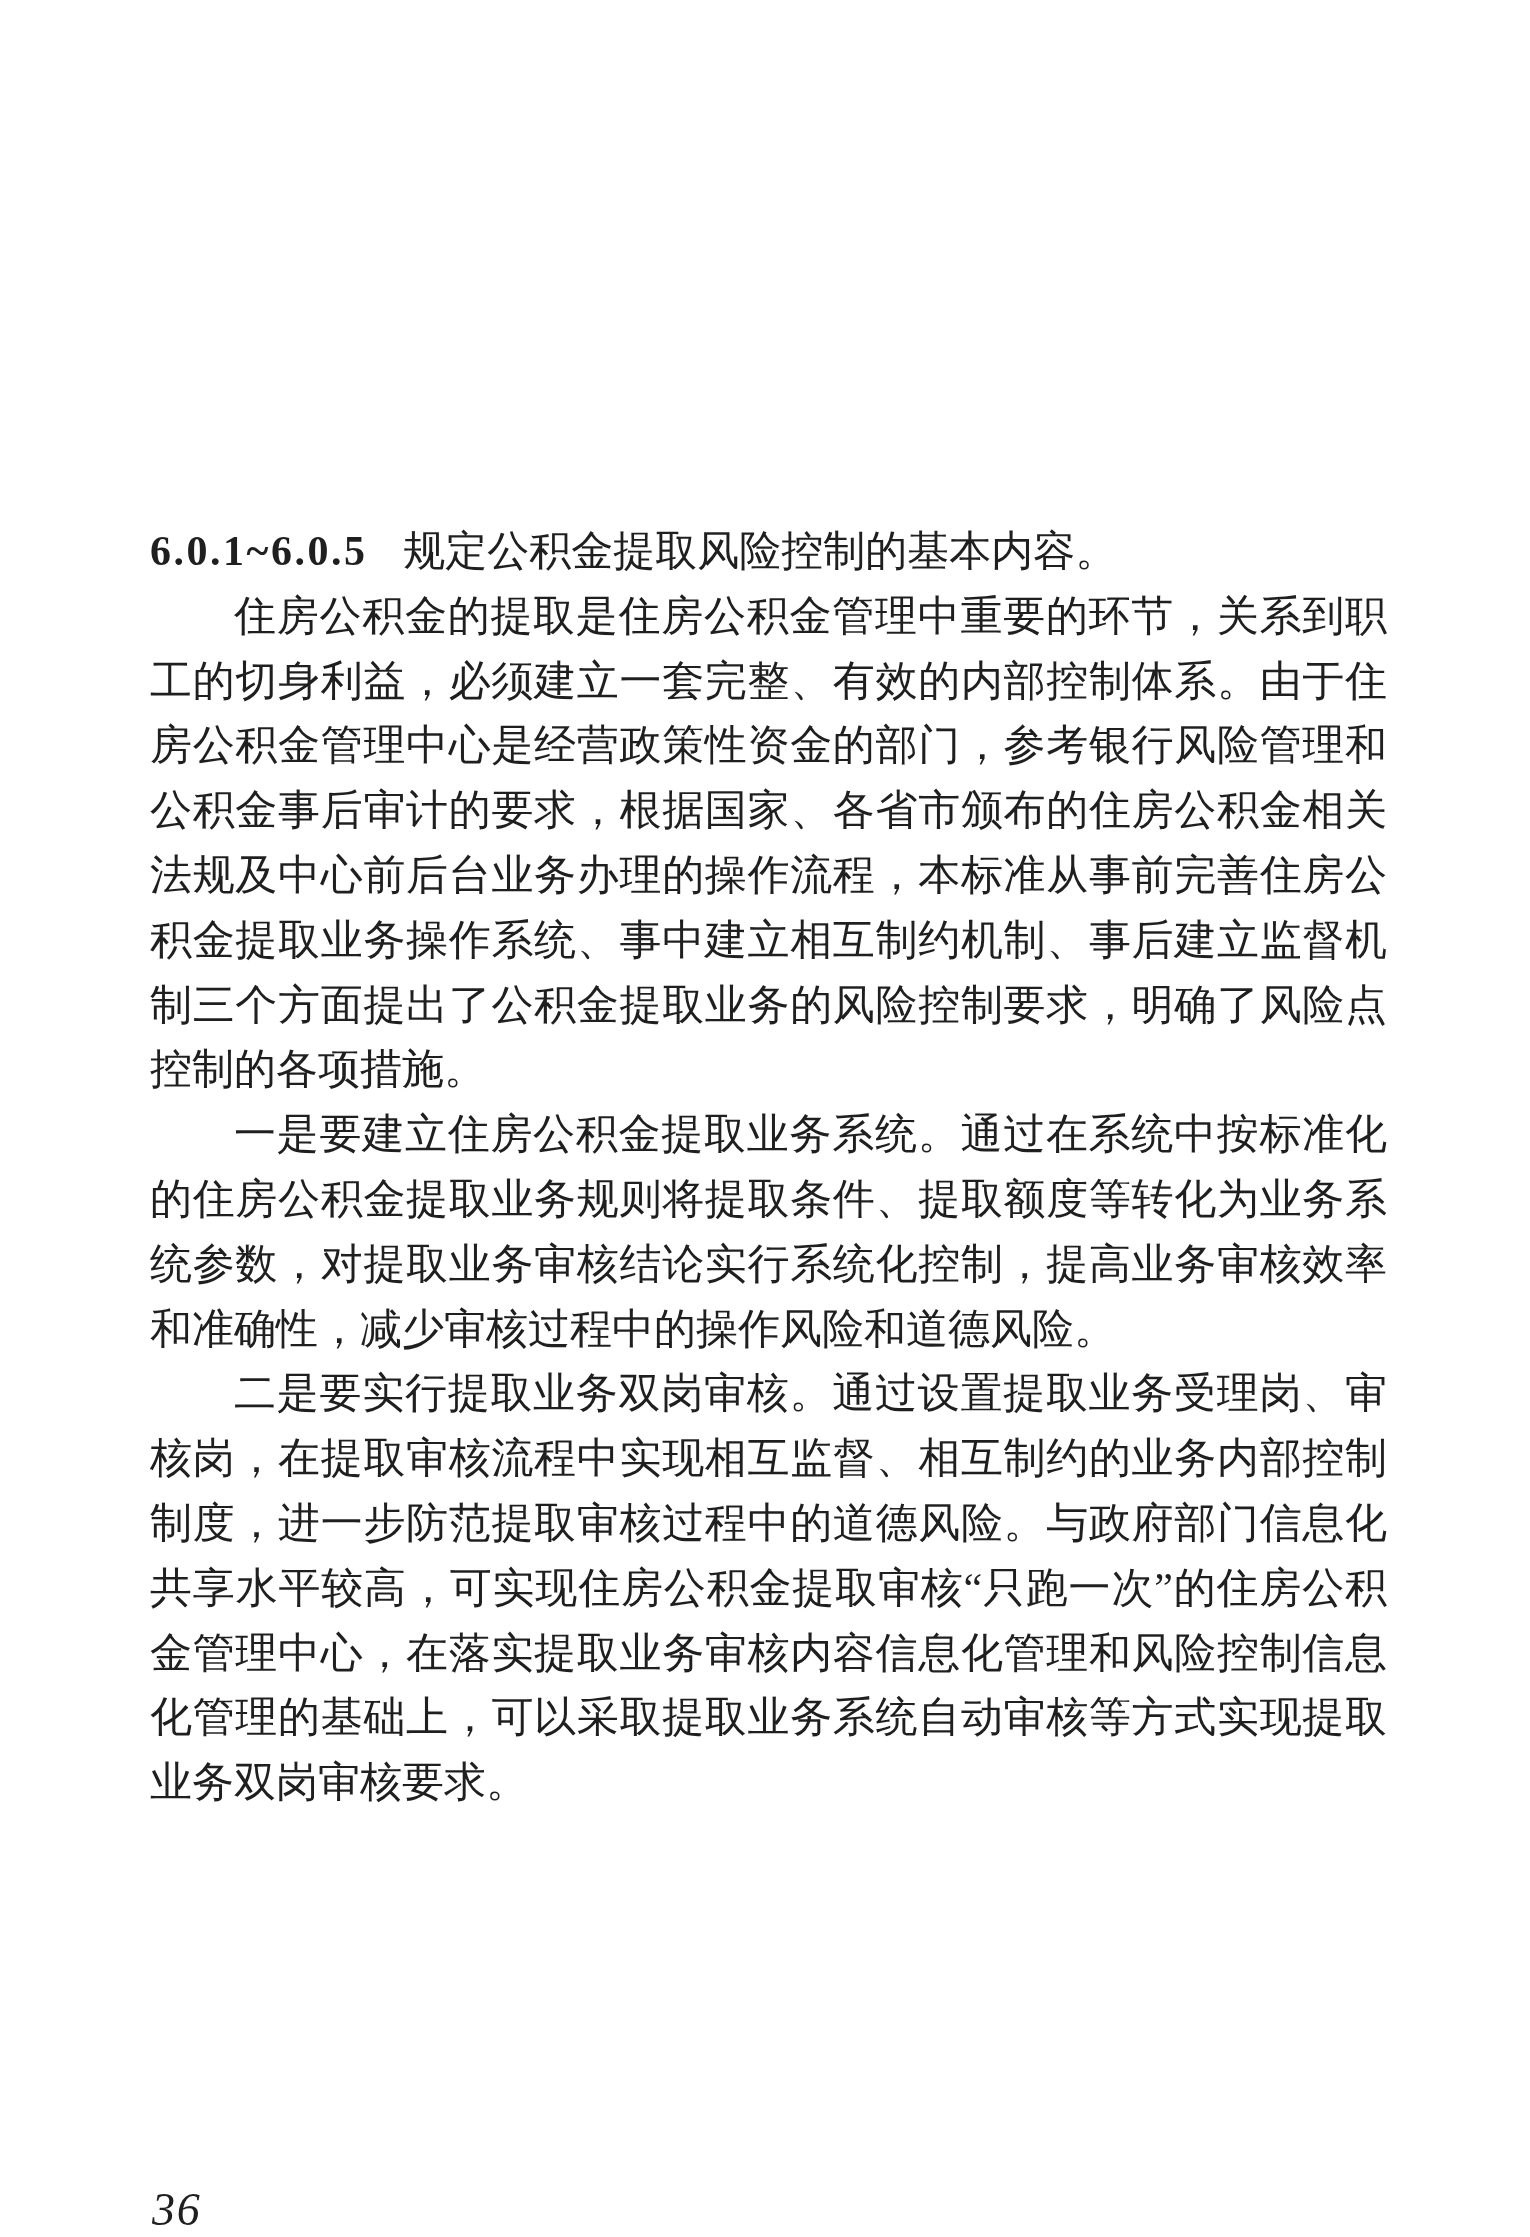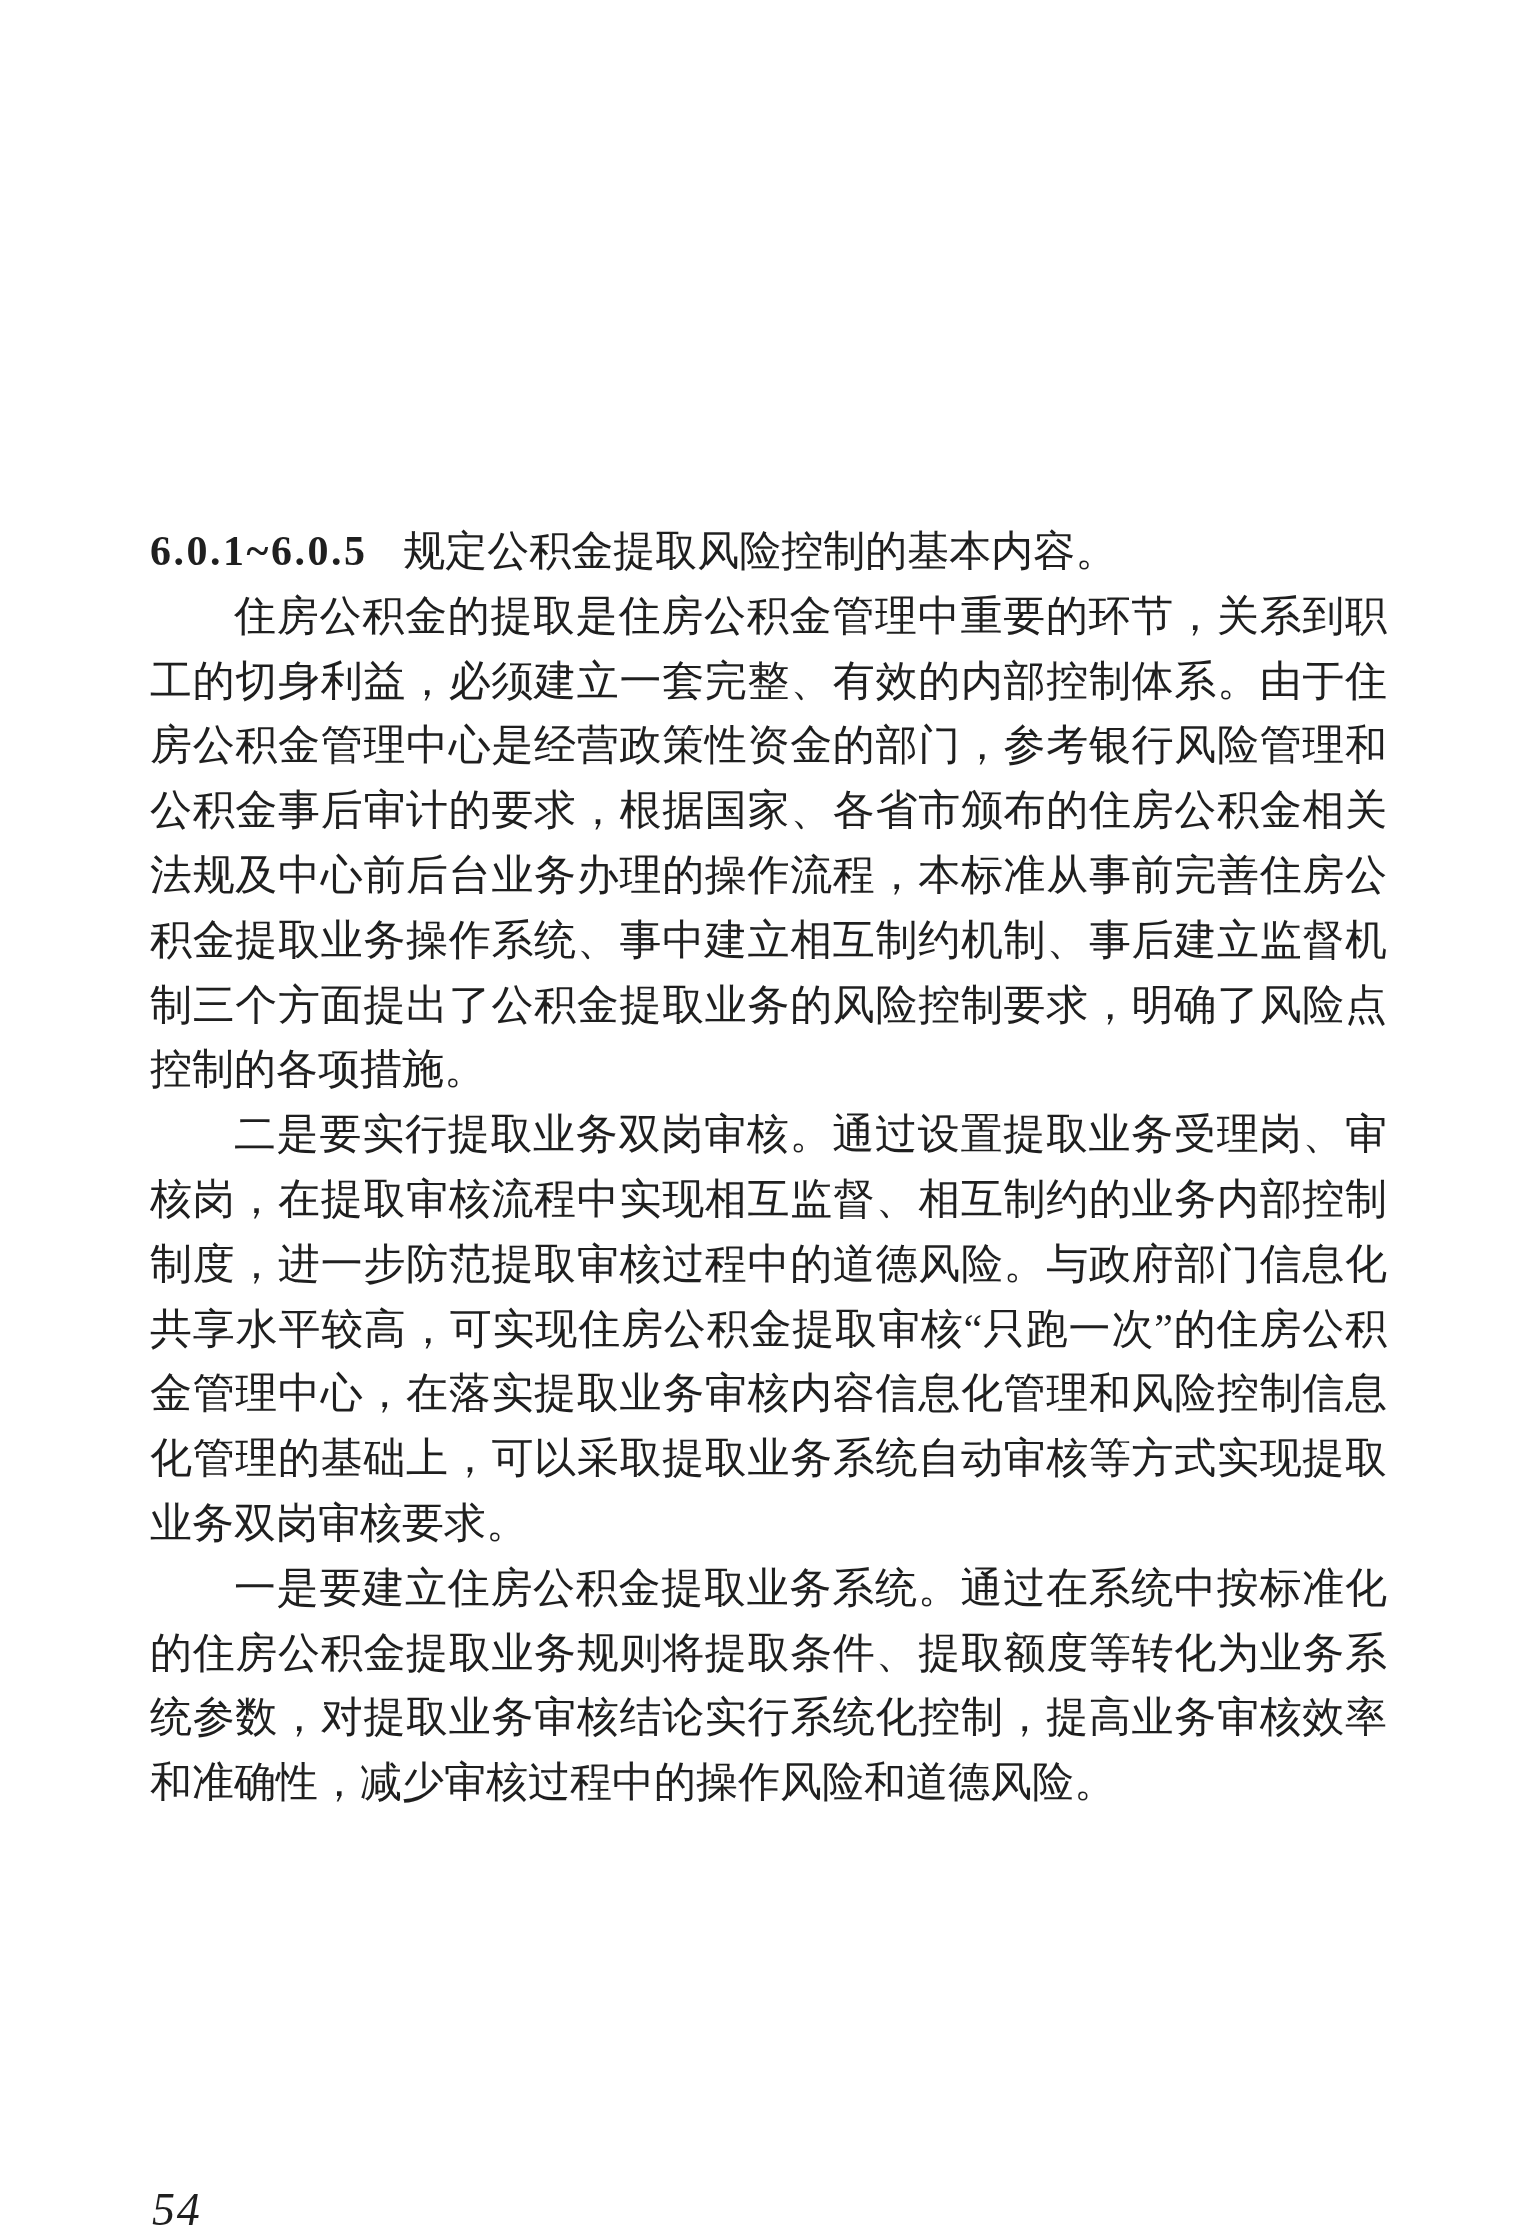--- a/index.html
+++ b/index.html
@@ -70,22 +70,22 @@
 
 <div class="page">
 
 
   <div class="body-text">
 
     <p><span class="clause-lead">6.0.1~6.0.5</span><span>规定公积金提取风险控制的基本内容。</span></p>
 
     <p class="indent">住房公积金的提取是住房公积金管理中重要的环节，关系到职工的切身利益，必须建立一套完整、有效的内部控制体系。由于住房公积金管理中心是经营政策性资金的部门，参考银行风险管理和公积金事后审计的要求，根据国家、各省市颁布的住房公积金相关法规及中心前后台业务办理的操作流程，本标准从事前完善住房公积金提取业务操作系统、事中建立相互制约机制、事后建立监督机制三个方面提出了公积金提取业务的风险控制要求，明确了风险点控制的各项措施。</p>
 
+    <p class="indent">一是要建立住房公积金提取业务系统。通过在系统中按标准化的住房公积金提取业务规则将提取条件、提取额度等转化为业务系统参数，对提取业务审核结论实行系统化控制，提高业务审核效率和准确性，减少审核过程中的操作风险和道德风险。</p>
+
     <p class="indent">二是要实行提取业务双岗审核。通过设置提取业务受理岗、审核岗，在提取审核流程中实现相互监督、相互制约的业务内部控制制度，进一步防范提取审核过程中的道德风险。与政府部门信息化共享水平较高，可实现住房公积金提取审核“只跑一次”的住房公积金管理中心，在落实提取业务审核内容信息化管理和风险控制信息化管理的基础上，可以采取提取业务系统自动审核等方式实现提取业务双岗审核要求。</p>
-
-    <p class="indent">一是要建立住房公积金提取业务系统。通过在系统中按标准化的住房公积金提取业务规则将提取条件、提取额度等转化为业务系统参数，对提取业务审核结论实行系统化控制，提高业务审核效率和准确性，减少审核过程中的操作风险和道德风险。</p>
 
 
   </div>
 
-  <div class="page-number">54</div>
+  <div class="page-number">36</div>
 
 </div>
 
 </body></html>

